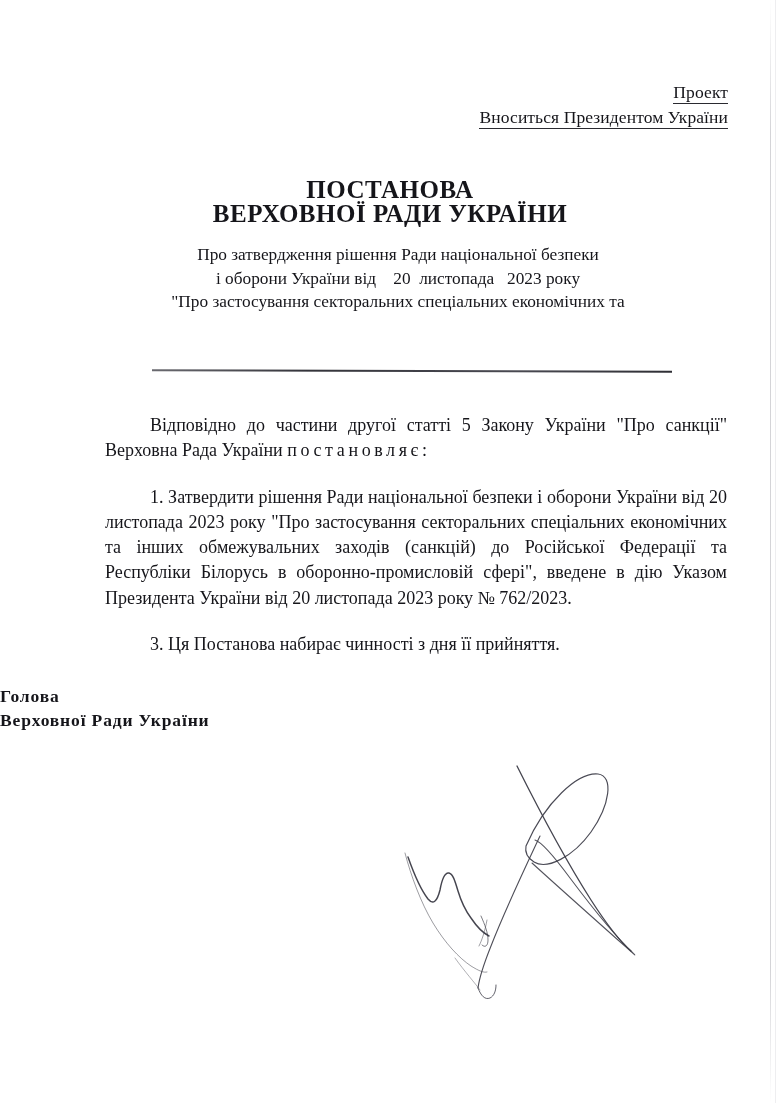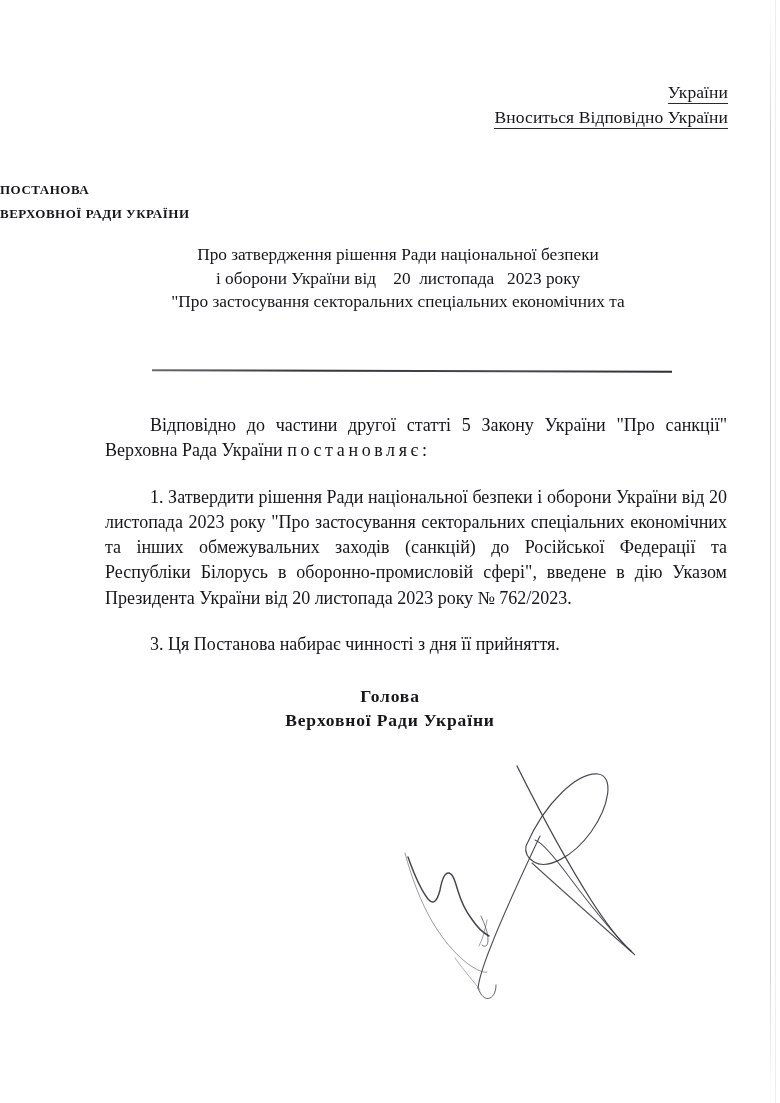--- a/index.html
+++ b/index.html
@@ -58,23 +58,23 @@
     border-bottom: 1.2px solid #2a2a30;
     padding-bottom: 1px;
   }
 
   
   .title-block {
     position: absolute;
     top: 178px;
     left: 0;
     width: 780px;
-    text-align: left;
+    text-align: center;
     font-weight: bold;
-    font-size: 13px;
+    font-size: 25px;
     line-height: 24px;
     letter-spacing: 0.5px;
   }
   .title-block .tline {
     display: block;
     white-space: nowrap;
   }
 
   
   .subtitle-block {
@@ -124,21 +124,21 @@
   .spaced {
     letter-spacing: 3.6px;
   }
 
   
   .sign-caption {
     position: absolute;
     top: 684px;
     left: 0;
     width: 780px;
-    text-align: center;
+    text-align: left;
     font-weight: bold;
     font-size: 17.5px;
     line-height: 24px;
     letter-spacing: 0.85px;
   }
   .sign-caption .cline {
     display: block;
     white-space: nowrap;
   }
 
@@ -154,22 +154,22 @@
 </style>
 </head>
 <body>
 
 <div id="page">
 
   <div class="scan-edge"></div>
   <div class="scan-edge2"></div>
 
   <div class="doc-header">
-    <div class="hl"><span>України</span></div>
-    <div class="hl"><span>Вноситься Відповідно України</span></div>
+    <div class="hl"><span>Проект</span></div>
+    <div class="hl"><span>Вноситься Президентом України</span></div>
   </div>
 
   <div class="title-block">
     <span class="tline">ПОСТАНОВА</span>
     <span class="tline">ВЕРХОВНОЇ РАДИ УКРАЇНИ</span>
   </div>
 
   <div class="subtitle-block">
     <span class="sline">Про затвердження рішення Ради національної безпеки</span>
     <span class="sline">і оборони України від    20  листопада   2023 року</span>

